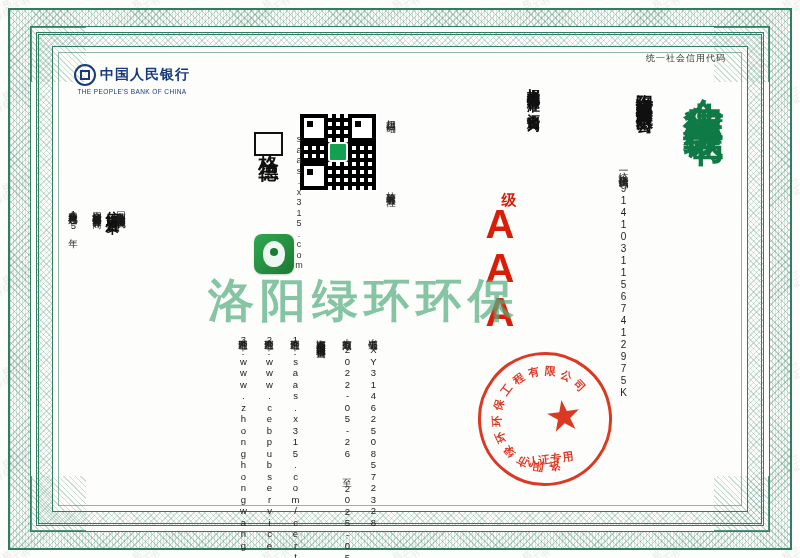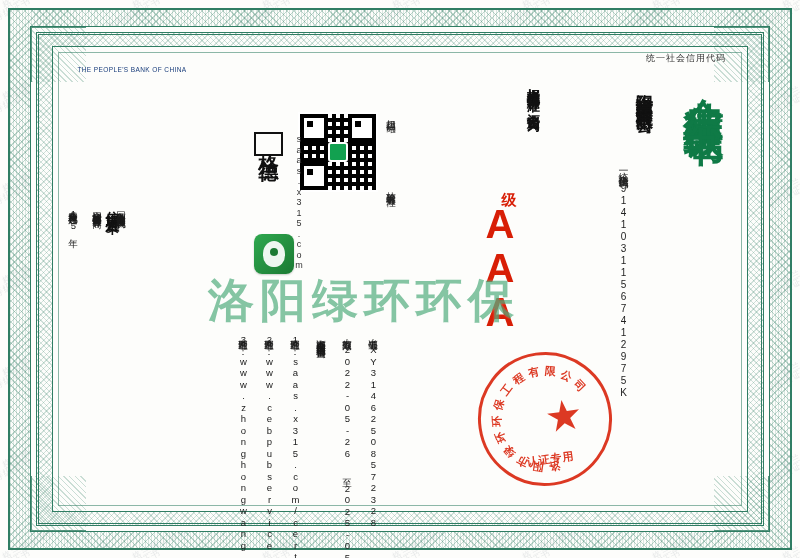--- a/index.html
+++ b/index.html
@@ -549,20 +549,23 @@
 
     <div class="credit-code vtext" id="credit-code-el">统一社会信用代码：91410311567412975K</div>
 
     <div class="eval-line vtext">根据格兰德信用评价标准，评定贵公司为：</div>
 
     <div class="grade vtext">AAA</div>
     <div class="grade-suffix vtext">级</div>
 
     <div class="agency-label">统一社会信用代码</div>
     <div class="bank-block">
+      <div class="bank-name-cn">
+        <span class="bank-logo"></span><span>中国人民银行</span>
+      </div>
       <div class="bank-name-en">THE PEOPLE'S BANK OF CHINA</div>
     </div>
 
     <div class="qr-wrap">
       <div class="qr">
         <span class="eye eye-tl"></span>
         <span class="eye eye-tr"></span>
         <span class="eye eye-bl"></span>
         <span class="center-logo"></span>
       </div>

